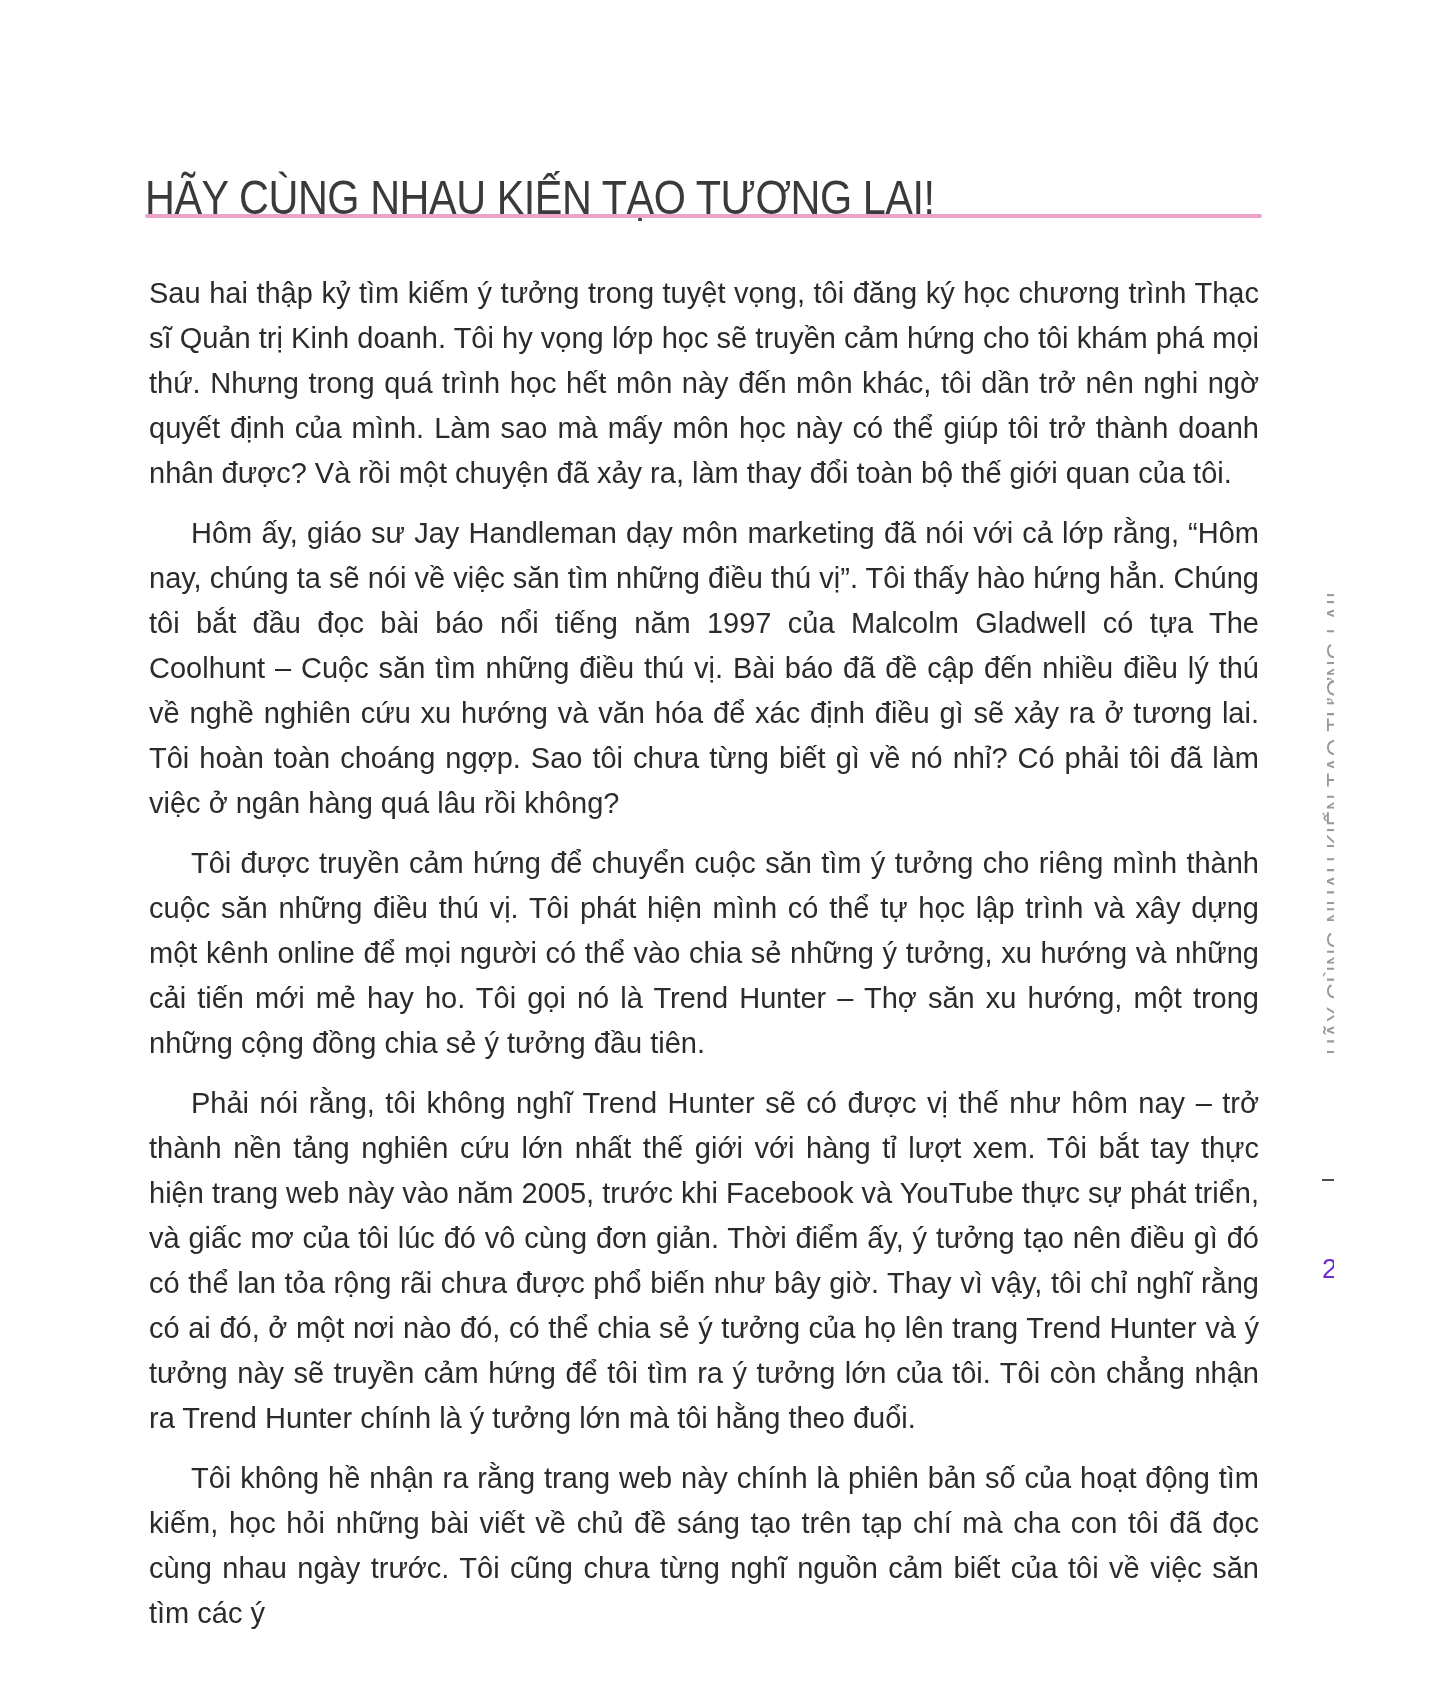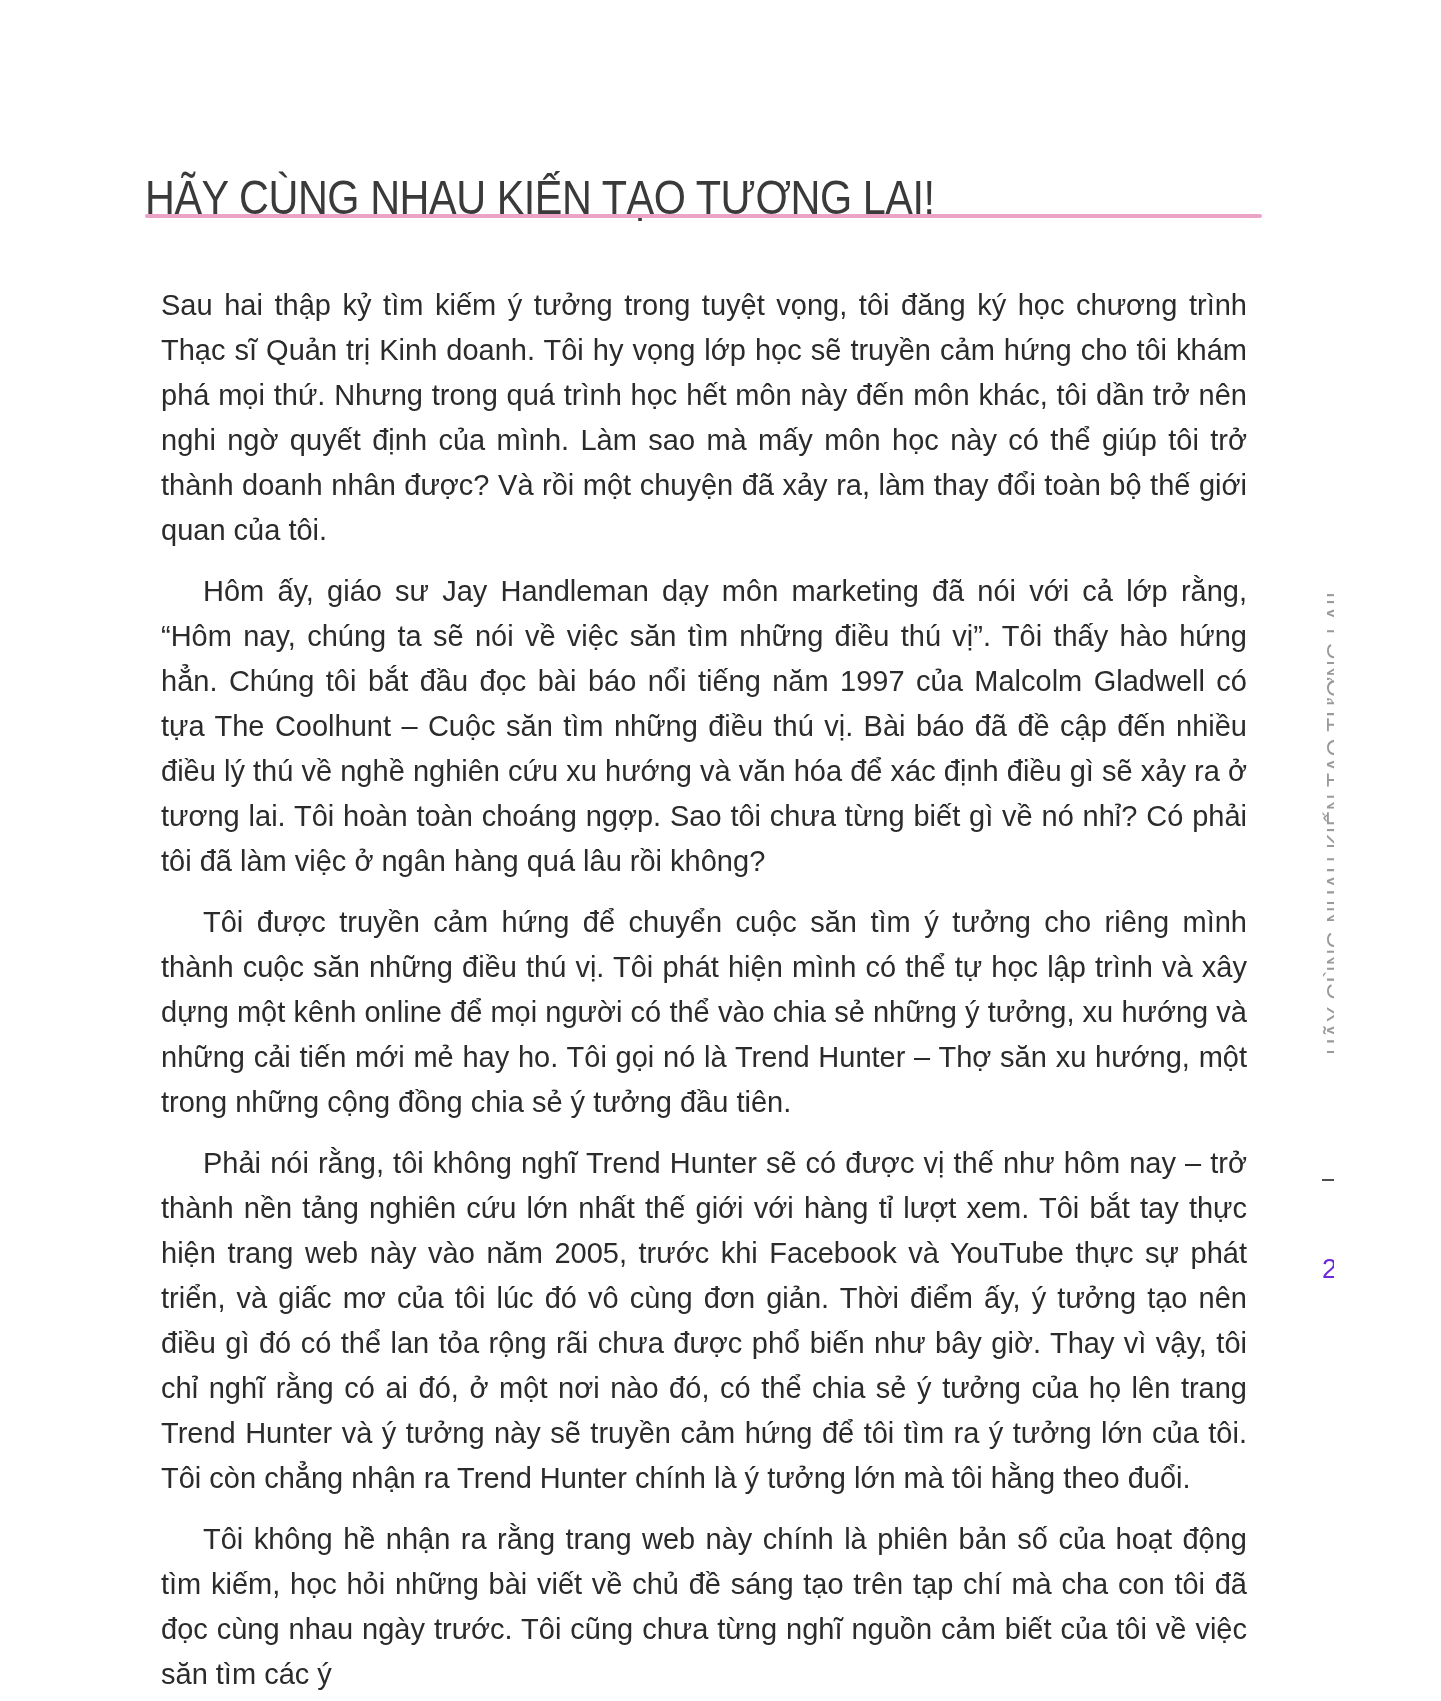--- a/index.html
+++ b/index.html
@@ -35,21 +35,21 @@
   .body-text {
     position: absolute;
     left: 145px;
     top: 267px;
     width: 1118px;
     font-size: 29px;
     line-height: 45px;
     color: #2b2b2b;
     text-align: justify;
   }
-  .body-text p { margin: 16px; }
+  .body-text p { margin: 4px; }
   .body-text p + p { margin-top: 15px; }
   .body-text p.indented { text-indent: 42px; }
   .body-text .run-italic { }
   .sidebar-vertical-title {
     position: absolute;
     left: 1166px;
     top: 870px;
     width: 340px;
     height: 30px;
     line-height: 30px;

